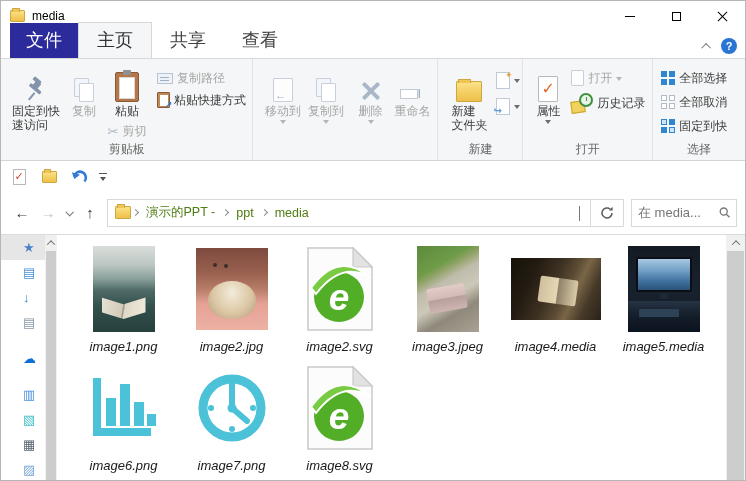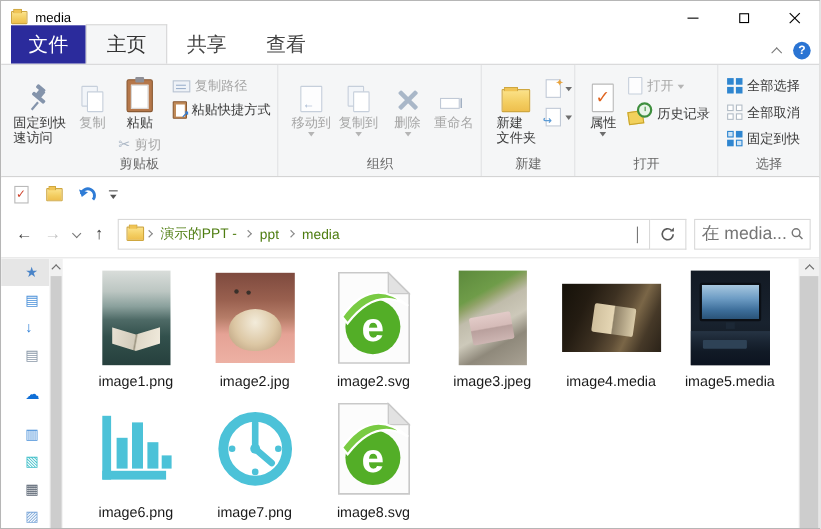--- a/index.html
+++ b/index.html
@@ -105,34 +105,34 @@
   .navbtn { width:26px; height:26px; display:flex; align-items:center; justify-content:center; font-size:15px; color:#3a3a3a; }
   .navbtn.dis { color:#c3c3c3; }
   .navbtn.small-caret { width:16px; }
   .chev-dn { width:6px; height:6px; border-right:1.4px solid #777; border-bottom:1.4px solid #777; transform:rotate(45deg) translateY(-1px); }
   .addrbox { height:28px; border:1px solid #d9d9d9; background:#fff; display:flex; align-items:center; flex:1; margin-left:4px; padding:0 4px; }
   .crumb { padding:0 6px; color:#4d7c0f; font-size:12.5px; white-space:nowrap; }
   .crumb-sep { width:5px; height:5px; border-right:1.3px solid #8a8a8a; border-bottom:1.3px solid #8a8a8a; transform:rotate(-45deg); margin:0 2px; }
   .addr-caret { margin-left:auto; padding:0 6px; }
   .refreshbox { width:33px; height:28px; border:1px solid #d9d9d9; border-left:none; display:flex; align-items:center; justify-content:center; }
   .searchbox { width:106px; height:28px; border:1px solid #d9d9d9; margin:0 8px 0 7px; display:flex; align-items:center; padding:0 6px; }
-  .searchbox input { border:none; outline:none; width:100%; font-size:16px; color:#777; font-family:inherit; background:transparent; }
+  .searchbox input { border:none; outline:none; width:100%; font-size:13px; color:#777; font-family:inherit; background:transparent; }
 
   
   .content { position:absolute; top:234px; left:0; right:0; bottom:0; background:#fff; display:flex; }
   .navpane { position:relative; width:44px; overflow:hidden; }
   .navitem { height:25px; display:flex; align-items:center; padding-left:22px; font-size:13px; }
   .navitem.sel { background:#e6e6e6; }
   .navgap { height:11px; }
   .vscroll { width:12px; background:#f0f0f0; position:relative; }
   .vscroll .arr { height:15px; display:flex; align-items:center; justify-content:center; }
   .vscroll .arr .a { width:6px; height:6px; border-left:1.3px solid #6f6f6f; border-top:1.3px solid #6f6f6f; transform:rotate(45deg) translate(1px,1px); }
   .vscroll .thumb { position:absolute; top:16px; bottom:0; left:1px; right:1px; background:#cdcdcd; }
   .vscroll-r { width:19px; }
-  .filesarea { flex:1; padding:6px 0 0 16px; display:flex; flex-wrap:wrap; align-content:flex-start; }
+  .filesarea { flex:1; padding:6px 0 0 16px; display:flex; flex-wrap:wrap; align-content:flex-start;font-style:italic; }
   .file-item { width:101px; height:119px; margin-right:7px; display:flex; flex-direction:column; align-items:center; }
   .thumbwrap { height:96px; display:flex; align-items:center; justify-content:center; }
   .file-label { font-size:13px; color:#1a1a1a; margin-top:2px; white-space:nowrap; }
 
   
   .ph1{width:62px;height:86px;background:linear-gradient(180deg,#d9ddda 0%,#bcc6c2 22%,#8aa09c 38%,#4e6a66 52%,#32504c 70%,#26403d 100%);position:relative;}
   .ph1 .book{position:absolute;left:50%;bottom:13px;transform:translateX(-50%);width:44px;height:27px;background:linear-gradient(100deg,#e8e2d4 0%,#d2cbbb 47%,#9a937f 50%,#dfd8c8 53%,#f1ebdd 100%);clip-path:polygon(0 20%,50% 45%,100% 20%,100% 75%,50% 100%,0 75%);}
   .ph2{width:72px;height:82px;background:linear-gradient(180deg,#7e4a3e 0%,#99604f 30%,#b67d68 50%,#e5a295 68%,#edb1a4 100%);position:relative;}
   .ph2 .hamster{position:absolute;left:50%;top:40%;transform:translateX(-50%);width:48px;height:38px;border-radius:50% 50% 46% 46%;background:radial-gradient(ellipse at 50% 32%,#f3ecdb 0%,#dcc7a4 55%,#b59877 100%);}
   .ph2 .eyes{position:absolute;left:17px;top:15px;width:4px;height:4px;border-radius:50%;background:#39302a;box-shadow:11px 1px 0 #39302a;}
@@ -285,21 +285,20 @@
       </div>
       <div class="bigbtn disabled" style="width:48px">
         <span class="bicon">
             <span class="rename-ico">
               <span class="box"></span>
               <span class="ibeam">I</span>
             </span>
           </span>
         <span class="blabel">重命名</span>
       </div>
-      <div class="rgroup-label">组织</div>
     </div>
 
     <div class="rgroup g-new">
       <div class="bigbtn" style="width:50px">
         <span class="bicon">
             <span class="cssfolder f30"></span>
           </span>
         <span class="blabel">新建
 文件夹</span>
       </div>

